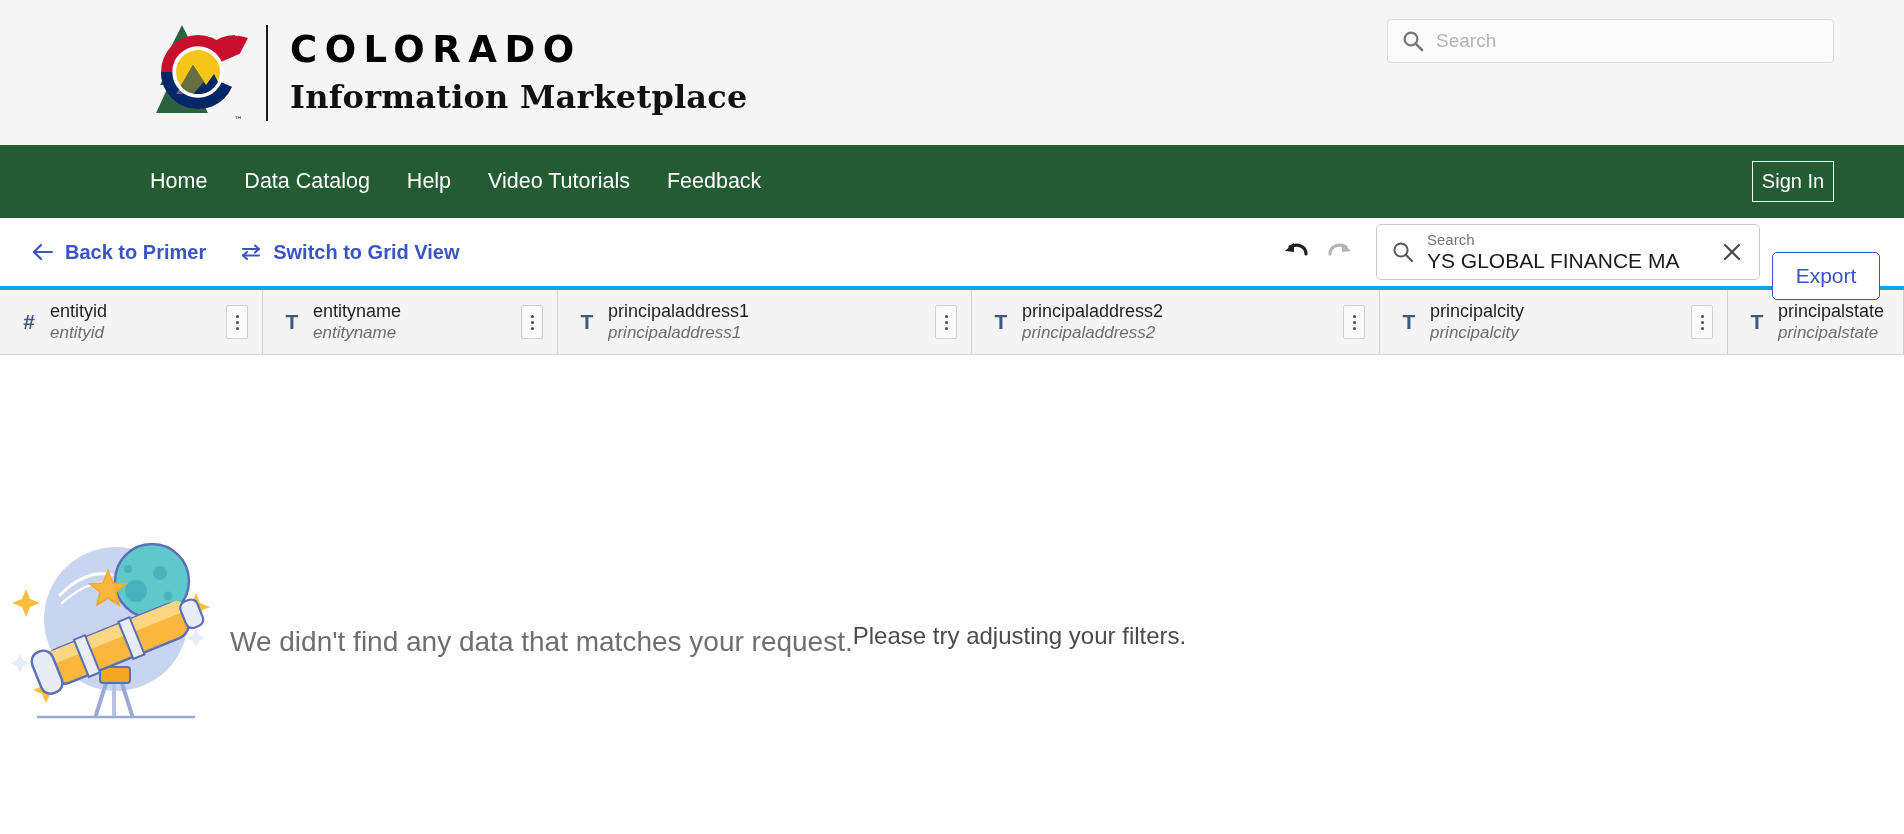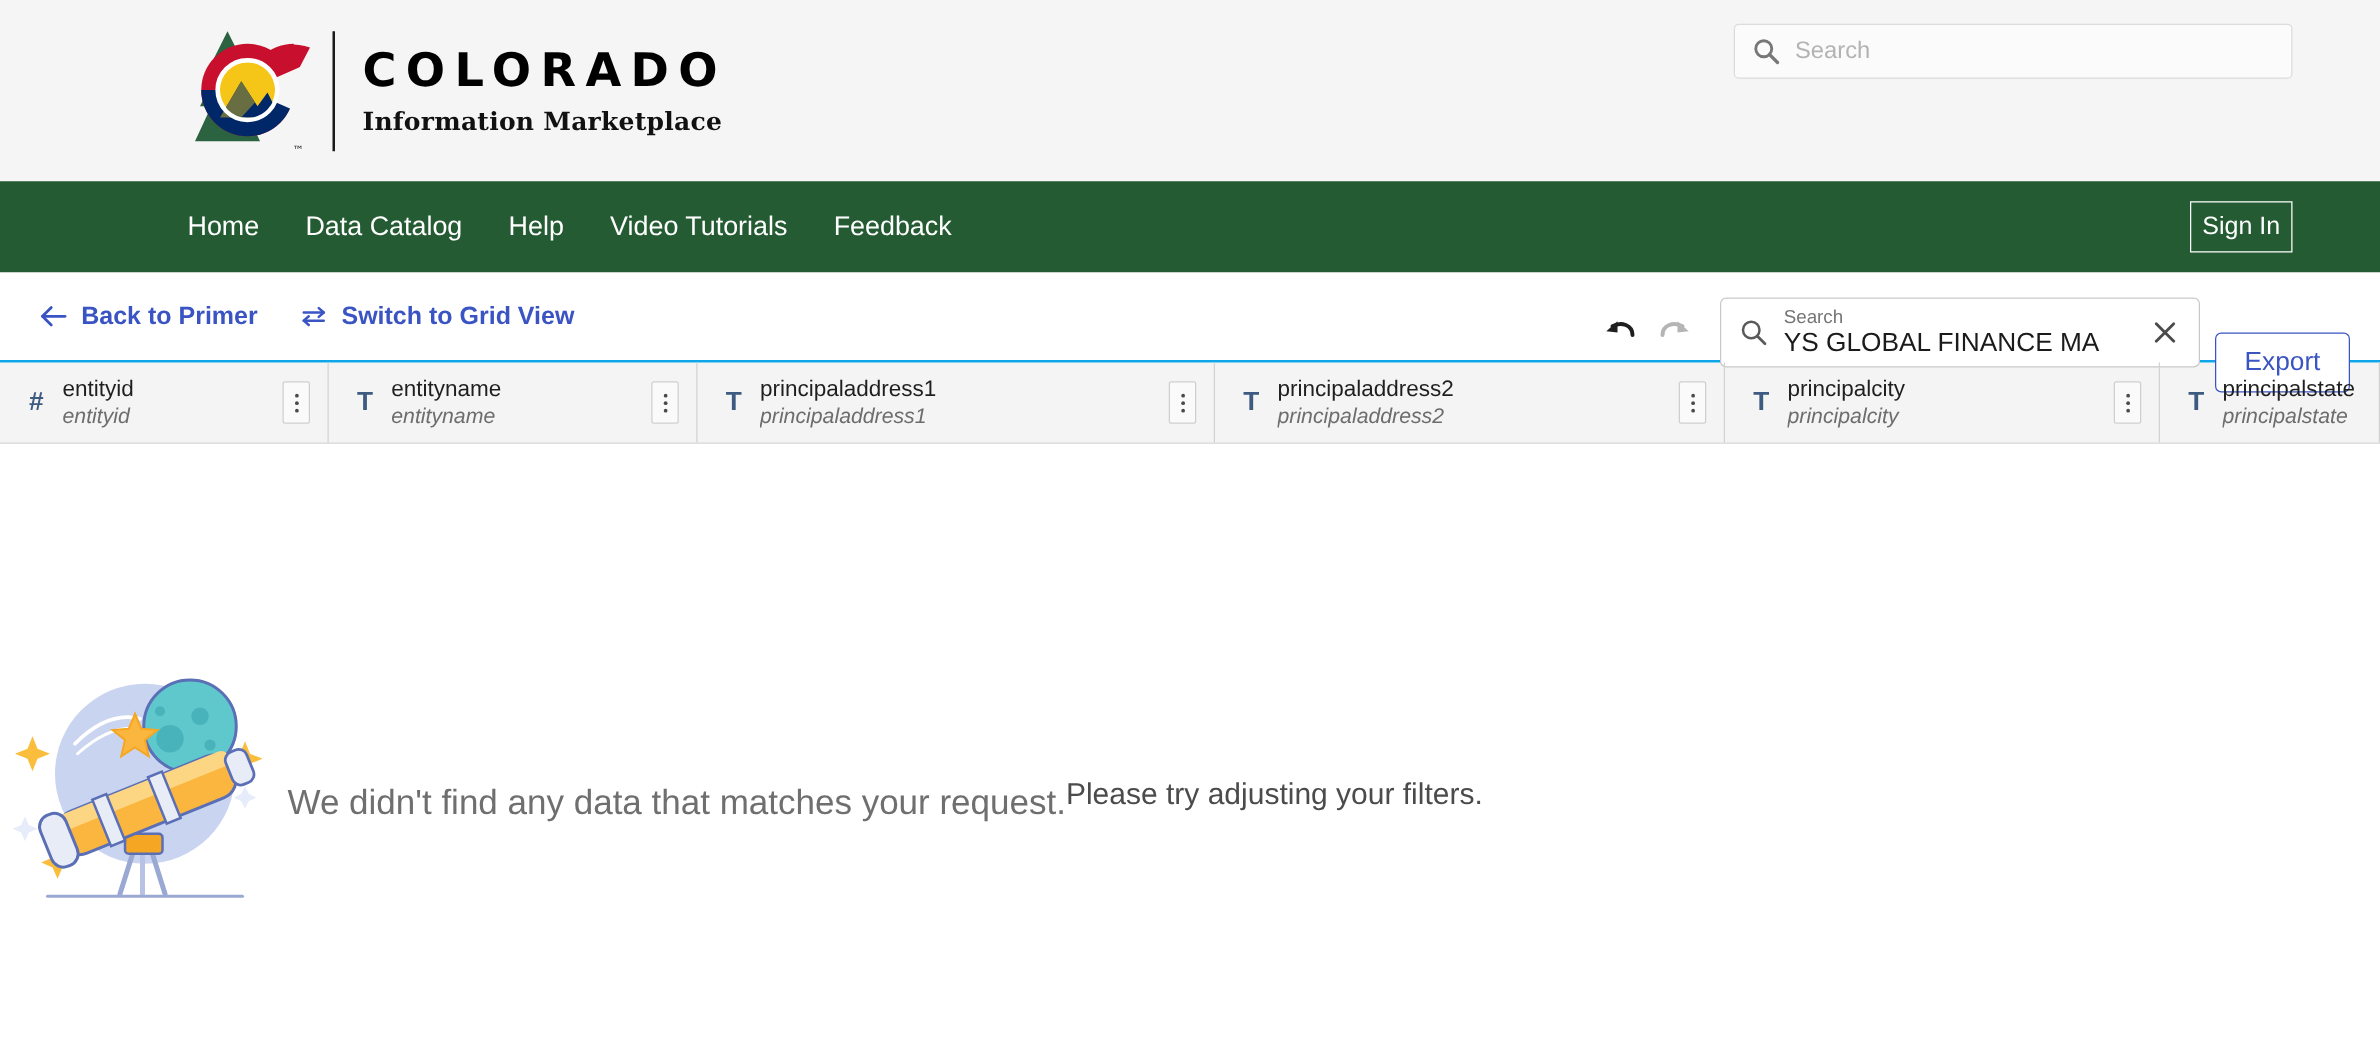--- a/index.html
+++ b/index.html
@@ -32,21 +32,21 @@
   .logo-text { display: flex; flex-direction: column; justify-content: center; }
   .logo-title {
     font-size: 37px;
     letter-spacing: 7.5px;
     font-weight: 700;
     color: #000000;
     line-height: 1.15;
     font-family: "DejaVu Sans", sans-serif;
   }
   .logo-sub {
-    font-size: 20px;
+    font-size: 32px;
     color: #111111;
     margin-top: 6px;
     font-family: "DejaVu Serif", serif;
     font-weight: 700;
     letter-spacing: 0.2px;
   }
   .top-search {
     position: absolute;
     right: 70px; top: 19px;
     width: 447px; height: 44px;
@@ -91,22 +91,23 @@
     font-size: 20px;
     cursor: pointer;
     font-family: "Liberation Sans", sans-serif;
   }
 
   
   .toolbar {
     height: 72px;
     background: #ffffff;
     display: flex;
+    align-items: center;
     position: relative;
-    border-bottom: 2px solid #0ea5e9;
+    border-bottom: 4px solid #0ea5e9;
   }
   .tool-link {
     display: flex; align-items: center;
     color: #3a54c4;
     font-size: 20px;
     font-weight: 700;
     cursor: pointer;
     white-space: nowrap;
   }
   .tool-link .ticon { margin-right: 11px; display: flex; }

